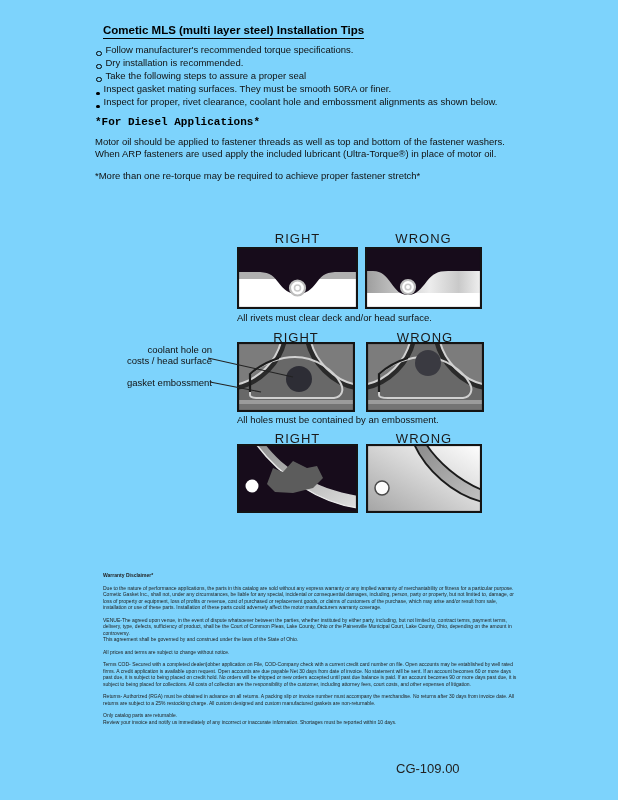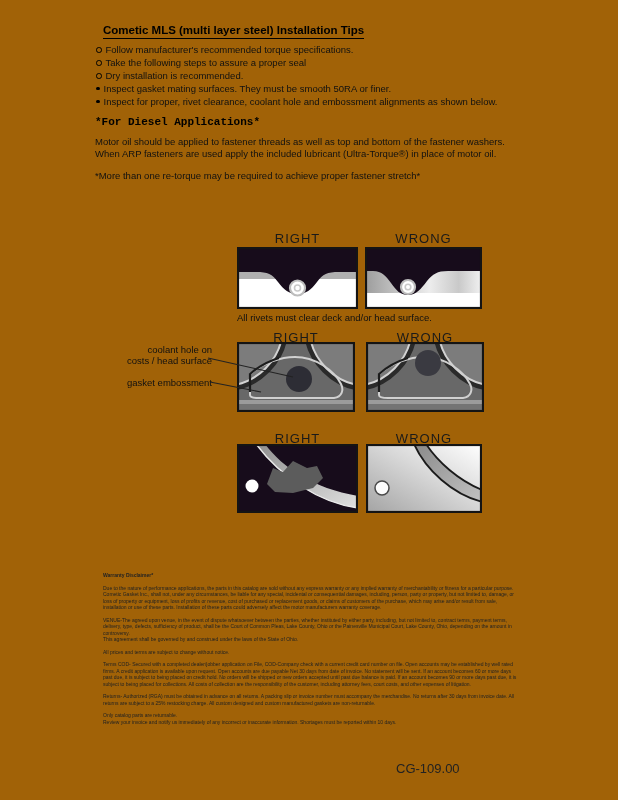--- a/index.html
+++ b/index.html
@@ -1,28 +1,28 @@
 <!DOCTYPE html>
 <html><head>
 <meta charset="utf-8">
 <style>
   html,body{margin:0;padding:0;background:#ffffff;}
   #page{
-    position:relative;width:618px;height:800px;background:#a16207;
+    position:relative;width:618px;height:800px;background:#7dd3fc;
     font-family:"Liberation Sans","DejaVu Sans",sans-serif;color:#1a1a1a;overflow:hidden;
   }
   .abs{position:absolute;}
   
   .doc-title{
     left:103px;top:24px;font-size:11.5px;font-weight:bold;color:#000;
     border-bottom:1.5px solid #000;padding-bottom:2px;white-space:nowrap;
   }
   
   .tips{left:96px;top:43px;font-size:9.5px;line-height:13px;color:#111;}
-  .b-row{display:flex;align-items:flex-start;}
+  .b-row{display:flex;align-items:flex-end;}
   .b-marker{width:3.5px;height:3.5px;border:1px solid #000;border-radius:50%;margin:4px 4px 0 0;flex:none;}
   .b-sub{}
   .b-marker-filled{width:3.5px;height:3.5px;background:#000;border-radius:50%;margin:4.5px 4px 0 0;flex:none;}
   
   .diesel{left:95px;top:116px;width:470px;font-size:9.5px;line-height:12.5px;color:#111;}
   .diesel h2{font-size:11px;margin:0 0 7px 0;color:#000;font-family:Liberation Mono, monospace;}
   .diesel p{margin:0 0 9px 0;white-space:pre-line;}
   
   .panel-label{font-size:13px;letter-spacing:1px;color:#1a1a1a;text-align:center;white-space:nowrap;}
   .caption{font-size:9.5px;line-height:11.5px;color:#111;white-space:pre-line;}
@@ -41,25 +41,25 @@
 
   <div class="abs doc-title">Cometic MLS (multi layer steel) Installation Tips</div>
 
   <div class="abs tips">
     <div class="b-row">
       <span class="b-marker"></span>
       <span>Follow manufacturer's recommended torque specifications.</span>
     </div>
     <div class="b-row">
       <span class="b-marker"></span>
-      <span>Take the following steps to assure a proper seal</span>
+      <span>Dry installation is recommended.</span>
     </div>
     <div class="b-row">
       <span class="b-marker"></span>
-      <span>Dry installation is recommended.</span>
+      <span>Take the following steps to assure a proper seal</span>
     </div>
     <div class="b-row b-sub">
       <span class="b-marker-filled"></span>
       <span>Inspect gasket mating surfaces.  They must be smooth 50RA or finer.</span>
     </div>
     <div class="b-row b-sub">
       <span class="b-marker-filled"></span>
       <span>Inspect for proper, rivet clearance, coolant hole and embossment alignments as shown below.</span>
     </div>
   </div>
@@ -140,20 +140,21 @@
       <circle cx="62" cy="21" r="13" fill="#3a3a41"></circle>
       <rect x="1" y="1" width="116" height="68" fill="none" stroke="#141414" stroke-width="2.2"></rect>
     </svg>
   </div>
 
   <svg class="abs" style="left:205px;top:348px" width="100" height="50" viewBox="0 0 100 50">
     <line x1="3" y1="10" x2="88" y2="29" stroke="#222" stroke-width="1.1"></line>
     <line x1="5" y1="34" x2="56" y2="44" stroke="#222" stroke-width="1.1"></line>
   </svg>
 
+  <div class="abs caption" style="left:237px;top:414px">All holes must be contained by an embossment.</div>
 
   <div class="abs panel-label" style="left:237px;top:431px;width:121px">RIGHT</div>
   <div class="abs panel-label" style="left:366px;top:431px;width:116px">WRONG</div>
 
   <div class="abs" style="left:237px;top:444px">
     <svg width="121" height="69" viewBox="0 0 121 69">
       <defs>
         <linearGradient id="gradB" x1="0" y1="0" x2="1" y2="1">
           <stop offset="0" stop-color="#8f8f8f"></stop>
           <stop offset="1" stop-color="#e0e0e0"></stop>

